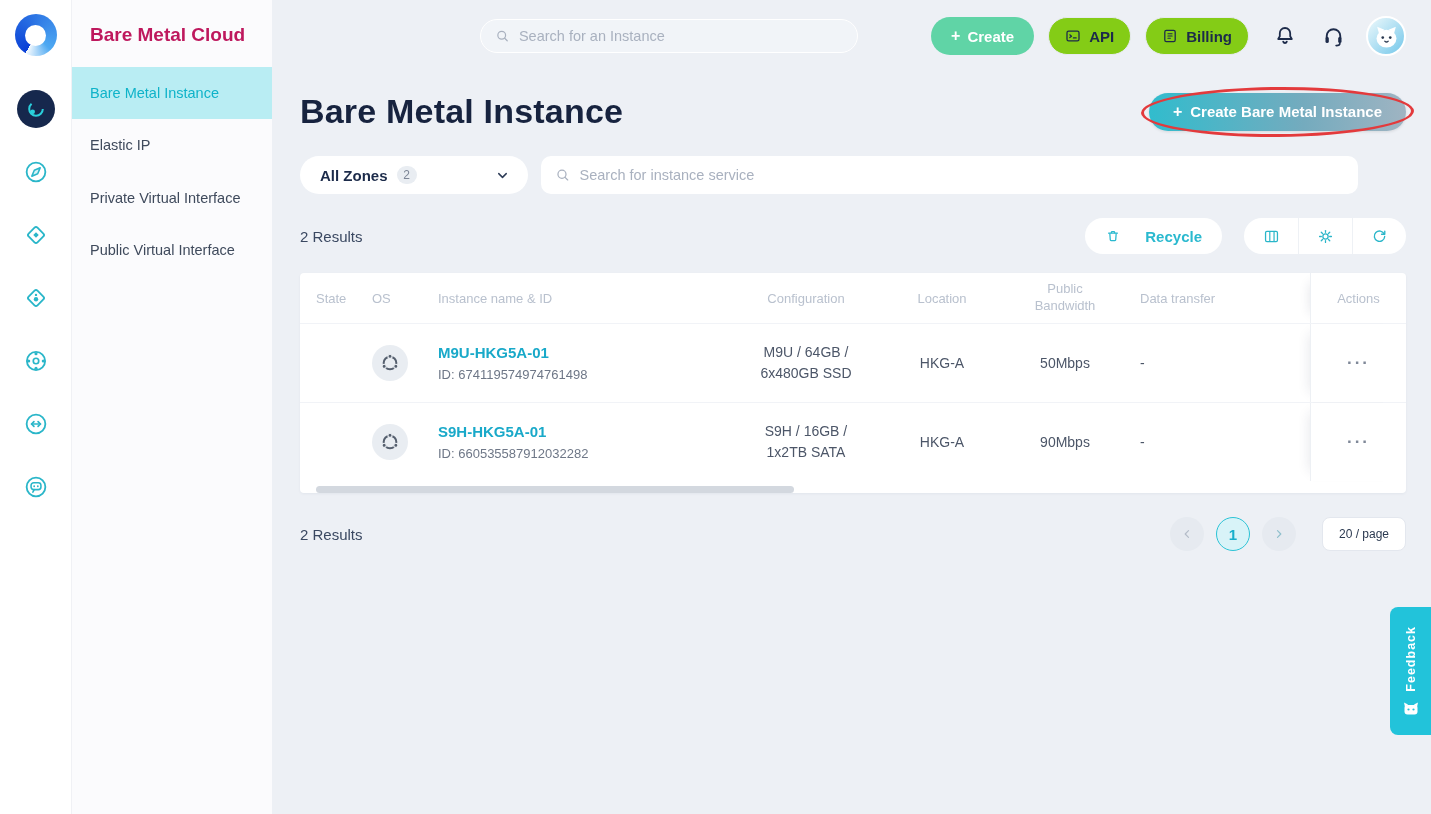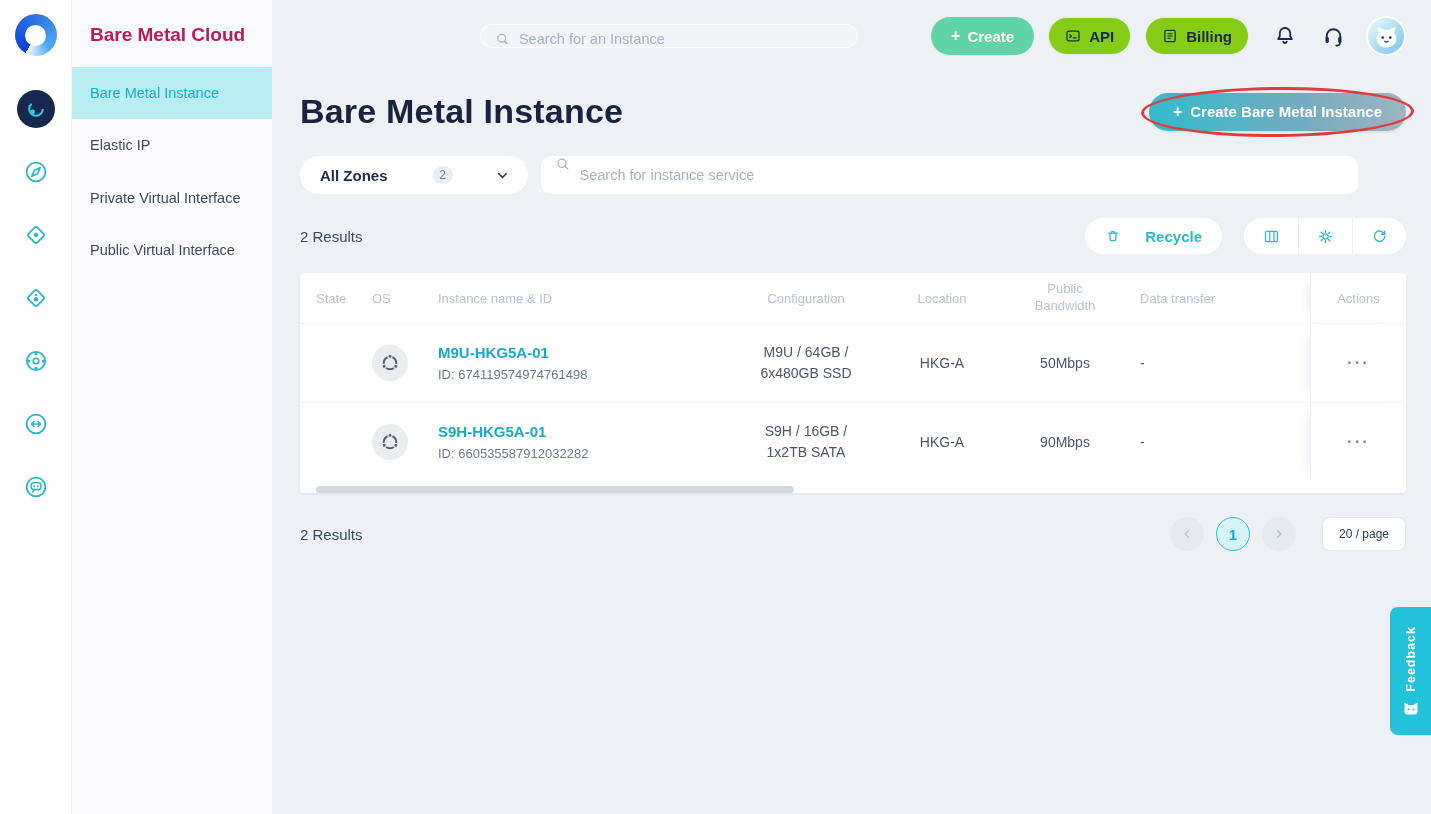--- a/index.html
+++ b/index.html
@@ -46,23 +46,23 @@
     padding: 16px 16px 16px 18px;
     font-size: 14.5px; color: #3f4a5c; line-height: 1.4; cursor: pointer;
   }
   .side-item.active { background: #b9edf3; color: #0fb3c9; }
 
   
   .main { margin-left: 272px; padding: 0 25px 0 28px; }
 
   .topbar { height: 72px; display: flex; align-items: center; }
   .top-search {
-    width: 378px; height: 24px; margin-left: 180px;
+    width: 378px; height: 34px; margin-left: 180px;
     border: 1px solid #fff; background: #f1f4f8; border-radius: 19px;
-    display: flex; align-items: flex-start; padding: 6px 14px; gap: 9px;
+    display: flex; align-items: center; padding: 6px 14px; gap: 9px;
   }
   .top-search input, .search-box input {
     border: none; outline: none; background: transparent;
     font-family: "Liberation Sans", sans-serif;
     font-size: 14.5px; color: #3f4a5c; width: 100%;
   }
   .top-search input::placeholder, .search-box input::placeholder { color: #a9b1bf; }
 
   .btn { cursor: pointer; border: none; font-family: "Liberation Sans", sans-serif; }
   .btn-mint {
@@ -99,32 +99,32 @@
   .red-ellipse {
     position: absolute; left: -8px; right: -8px; top: -6px; bottom: -6px;
     border: 3px solid #e33a3c; border-radius: 50%;
     pointer-events: none; transform: rotate(-0.4deg);
   }
 
   
   .filter-row { display: flex; margin-top: 25px; gap: 13px; }
   .zones-pill {
     width: 228px; height: 38px; background: #fff; border-radius: 19px;
-    display: flex; align-items: center; padding: 0 18px 0 20px; cursor: pointer; gap: 36px;
+    display: flex; align-items: center; padding: 0 18px 0 20px; cursor: pointer;
   }
   .zones-label { font-size: 15px; font-weight: 700; color: #1c2b4a; }
   .zones-badge {
     margin-left: 9px; min-width: 20px; height: 18px; padding: 0 6px;
     background: #e9edf2; color: #7c8596; border-radius: 9px;
     font-size: 12px; display: flex; align-items: center; justify-content: center;
   }
   .zones-pill .chev { margin-left: auto; }
   .search-box {
     flex: 1; margin-right: 48px; height: 38px; background: #fff; border-radius: 10px;
-    display: flex; padding: 0 14px; gap: 9px;
+    display: flex; align-items: center; padding: 0 14px; gap: 9px;
   }
 
   
   .results-row { margin-top: 24px; display: flex; align-items: center; }
   .results-text { font-size: 15px; color: #3a4861; }
   .btn-recycle {
     margin-left: auto; height: 36px; padding: 0 20px; border-radius: 18px;
     background: #fff; color: #2ab9cf; font-weight: 700; font-size: 15px;
     display: flex; align-items: center; gap: 24px;
   }

